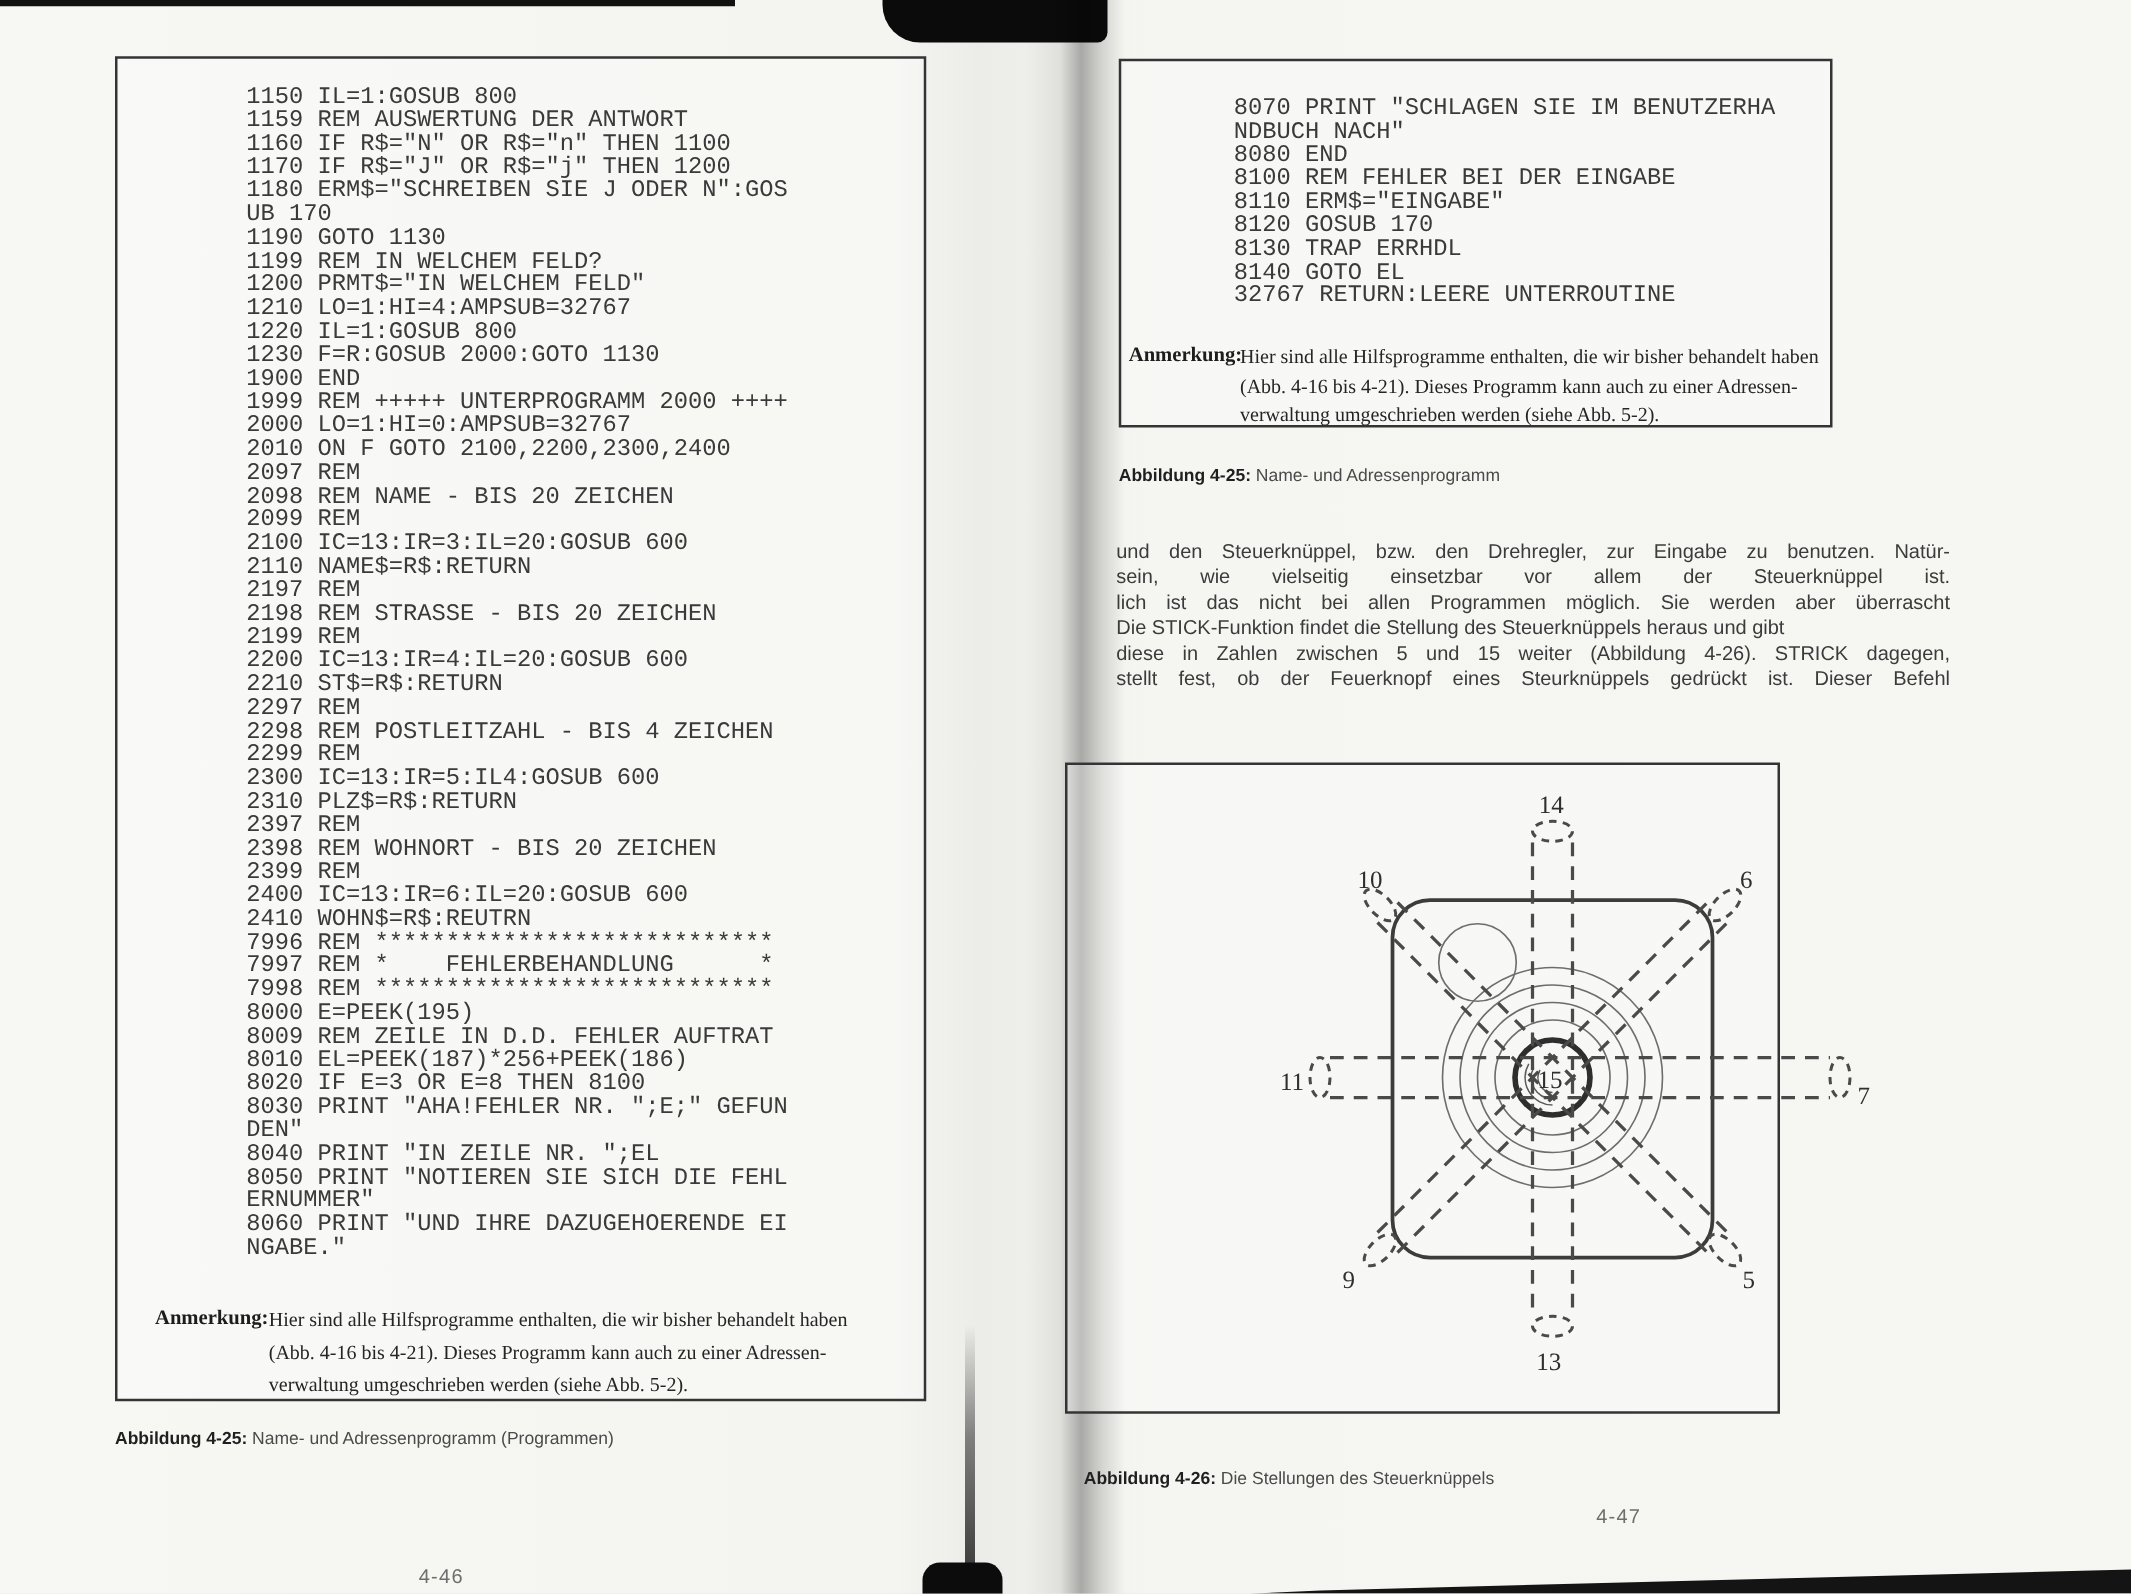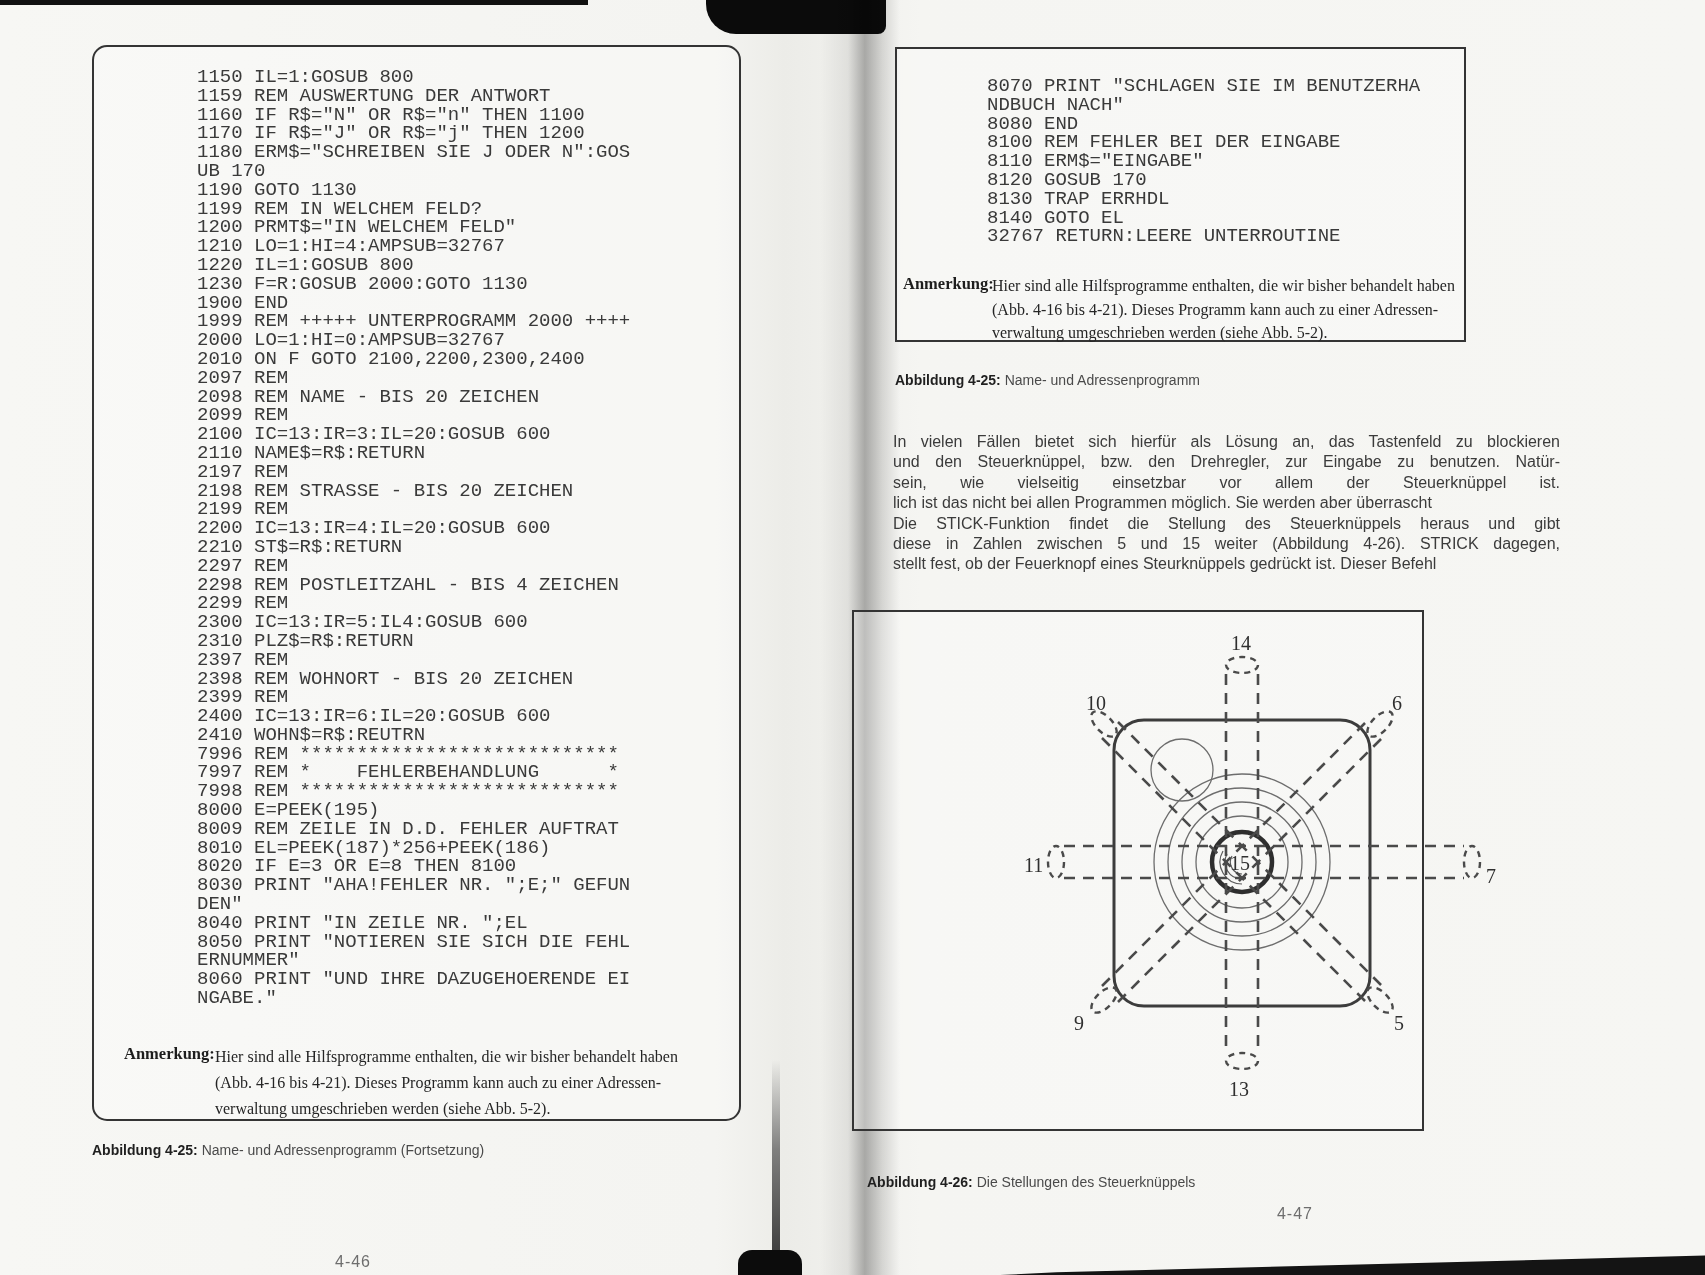--- a/index.html
+++ b/index.html
@@ -10,21 +10,21 @@
   .top-blob{position:absolute;left:706px;top:0;width:180px;height:34px;background:#0b0b0b;border-radius:0 0 8px 30px;}
   .spine-shade{position:absolute;left:820px;top:0;width:80px;height:1275px;
     background:linear-gradient(90deg,rgba(0,0,0,0) 0%,rgba(0,0,0,0.07) 35%,rgba(0,0,0,0.30) 56%,rgba(0,0,0,0.12) 78%,rgba(0,0,0,0) 100%);}
   .crease{position:absolute;left:772px;top:1060px;width:8px;height:200px;
     background:linear-gradient(180deg,rgba(90,90,90,0) 0%,rgba(90,90,90,.75) 45%,rgba(40,40,40,.9) 100%);}
   .bottom-blob{position:absolute;left:738px;top:1250px;width:64px;height:25px;background:#0c0c0c;border-radius:14px 14px 0 0;}
   .bottom-wedge{position:absolute;left:1000px;top:1248px;width:705px;height:27px;background:#141414;
     clip-path:polygon(0 100%,8% 90%,100% 28%,100% 100%);}
   
   .rule-box{position:absolute;border:2px solid #343434;background:rgba(255,255,255,0.25);}
-  #box-left{left:92px;top:45px;width:645px;height:1072px;border-radius:15px;}
+  #box-left{left:92px;top:45px;width:645px;height:1072px;}
   #box-right{left:895px;top:47px;width:567px;height:291px;}
   #box-figure{left:852px;top:610px;width:568px;height:517px;}
   
   .code{position:absolute;font-family:"Liberation Mono",monospace;font-size:19px;line-height:18.8px;color:#3a3a3a;white-space:pre;}
   .code .line{white-space:pre;}
   #code-left{left:103px;top:21px;}
   #code-right{left:90px;top:28px;}
   
   .note-label{position:absolute;font-family:"Liberation Serif",serif;font-weight:bold;font-size:16.5px;color:#1d1d1d;white-space:nowrap;}
   .note-text{position:absolute;font-family:"Liberation Serif",serif;font-size:16px;color:#252525;}
@@ -65,39 +65,38 @@
   <div class="rule-box" id="box-left">
     <div class="code" id="code-left"><div class="line">1150 IL=1:GOSUB 800</div><div class="line">1159 REM AUSWERTUNG DER ANTWORT</div><div class="line">1160 IF R$="N" OR R$="n" THEN 1100</div><div class="line">1170 IF R$="J" OR R$="j" THEN 1200</div><div class="line">1180 ERM$="SCHREIBEN SIE J ODER N":GOS</div><div class="line">UB 170</div><div class="line">1190 GOTO 1130</div><div class="line">1199 REM IN WELCHEM FELD?</div><div class="line">1200 PRMT$="IN WELCHEM FELD"</div><div class="line">1210 LO=1:HI=4:AMPSUB=32767</div><div class="line">1220 IL=1:GOSUB 800</div><div class="line">1230 F=R:GOSUB 2000:GOTO 1130</div><div class="line">1900 END</div><div class="line">1999 REM +++++ UNTERPROGRAMM 2000 ++++</div><div class="line">2000 LO=1:HI=0:AMPSUB=32767</div><div class="line">2010 ON F GOTO 2100,2200,2300,2400</div><div class="line">2097 REM</div><div class="line">2098 REM NAME - BIS 20 ZEICHEN</div><div class="line">2099 REM</div><div class="line">2100 IC=13:IR=3:IL=20:GOSUB 600</div><div class="line">2110 NAME$=R$:RETURN</div><div class="line">2197 REM</div><div class="line">2198 REM STRASSE - BIS 20 ZEICHEN</div><div class="line">2199 REM</div><div class="line">2200 IC=13:IR=4:IL=20:GOSUB 600</div><div class="line">2210 ST$=R$:RETURN</div><div class="line">2297 REM</div><div class="line">2298 REM POSTLEITZAHL - BIS 4 ZEICHEN</div><div class="line">2299 REM</div><div class="line">2300 IC=13:IR=5:IL4:GOSUB 600</div><div class="line">2310 PLZ$=R$:RETURN</div><div class="line">2397 REM</div><div class="line">2398 REM WOHNORT - BIS 20 ZEICHEN</div><div class="line">2399 REM</div><div class="line">2400 IC=13:IR=6:IL=20:GOSUB 600</div><div class="line">2410 WOHN$=R$:REUTRN</div><div class="line">7996 REM ****************************</div><div class="line">7997 REM *    FEHLERBEHANDLUNG      *</div><div class="line">7998 REM ****************************</div><div class="line">8000 E=PEEK(195)</div><div class="line">8009 REM ZEILE IN D.D. FEHLER AUFTRAT</div><div class="line">8010 EL=PEEK(187)*256+PEEK(186)</div><div class="line">8020 IF E=3 OR E=8 THEN 8100</div><div class="line">8030 PRINT "AHA!FEHLER NR. ";E;" GEFUN</div><div class="line">DEN"</div><div class="line">8040 PRINT "IN ZEILE NR. ";EL</div><div class="line">8050 PRINT "NOTIEREN SIE SICH DIE FEHL</div><div class="line">ERNUMMER"</div><div class="line">8060 PRINT "UND IHRE DAZUGEHOERENDE EI</div><div class="line">NGABE."</div></div>
     <div class="note-label" style="left:30px;top:997px;">Anmerkung:</div>
     <div class="note-text" id="note-left-text" style="left:121px;top:997px;">
         <div class="line">Hier sind alle Hilfsprogramme enthalten, die wir bisher behandelt haben</div>
         <div class="line">(Abb. 4-16 bis 4-21). Dieses Programm kann auch zu einer Adressen-</div>
         <div class="line">verwaltung umgeschrieben werden (siehe Abb. 5-2).</div>
       </div>
   </div>
   <div class="caption" style="left:92px;top:1142px;">
-    <b>Abbildung 4-25:</b><span> Name- und Adressenprogramm (Fortsetzung)</span>
+    <b>Abbildung 4-25:</b><span> Name- und Adressenprogramm (Programmen)</span>
   </div>
   <div class="pagenum" style="left:318px;top:1205px;width:70px;text-align:center;margin-top:48px;">4-46</div>
 
   <div class="rule-box" id="box-right">
     <div class="code" id="code-right"><div class="line">8070 PRINT "SCHLAGEN SIE IM BENUTZERHA</div><div class="line">NDBUCH NACH"</div><div class="line">8080 END</div><div class="line">8100 REM FEHLER BEI DER EINGABE</div><div class="line">8110 ERM$="EINGABE"</div><div class="line">8120 GOSUB 170</div><div class="line">8130 TRAP ERRHDL</div><div class="line">8140 GOTO EL</div><div class="line">32767 RETURN:LEERE UNTERROUTINE</div></div>
     <div class="note-label" style="left:6px;top:225px;">Anmerkung:</div>
     <div class="note-text" id="note-right-text" style="left:95px;top:225px;">
         <div class="line">Hier sind alle Hilfsprogramme enthalten, die wir bisher behandelt haben</div>
         <div class="line">(Abb. 4-16 bis 4-21). Dieses Programm kann auch zu einer Adressen-</div>
         <div class="line">verwaltung umgeschrieben werden (siehe Abb. 5-2).</div>
       </div>
   </div>
   <div class="caption" style="left:895px;top:372px;">
     <b>Abbildung 4-25:</b><span> Name- und Adressenprogramm</span>
   </div>
 
   <div id="body-text">
-      <div class="body-line">In vielen Fällen bietet sich hierfür als Lösung an, das Tastenfeld zu blockieren</div>
       <div class="body-line">und den Steuerknüppel, bzw. den Drehregler, zur Eingabe zu benutzen. Natür-</div>
       <div class="body-line">sein, wie vielseitig einsetzbar vor allem der Steuerknüppel ist.</div>
       <div class="body-line">lich ist das nicht bei allen Programmen möglich. Sie werden aber überrascht</div>
       <div class="body-line">Die STICK-Funktion findet die Stellung des Steuerknüppels heraus und gibt</div>
       <div class="body-line">diese in Zahlen zwischen 5 und 15 weiter (Abbildung 4-26). STRICK dagegen,</div>
       <div class="body-line">stellt fest, ob der Feuerknopf eines Steurknüppels gedrückt ist. Dieser Befehl</div>
     </div>
 
   <div class="rule-box" id="box-figure"></div>
   <svg id="fig-svg" width="700" height="517" viewBox="0 0 700 517">

